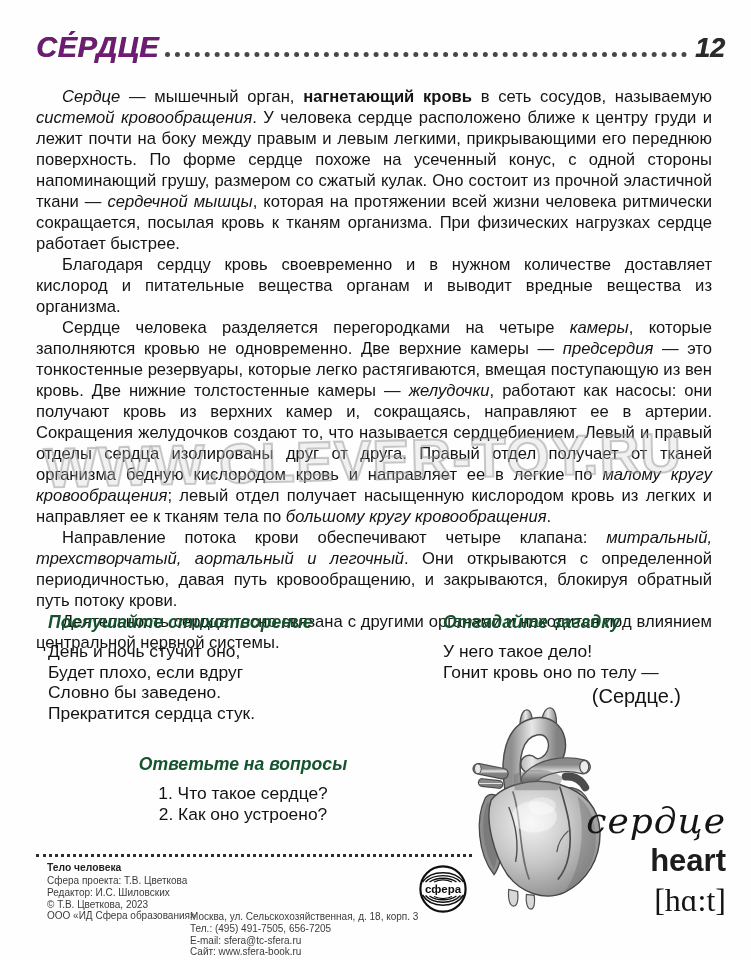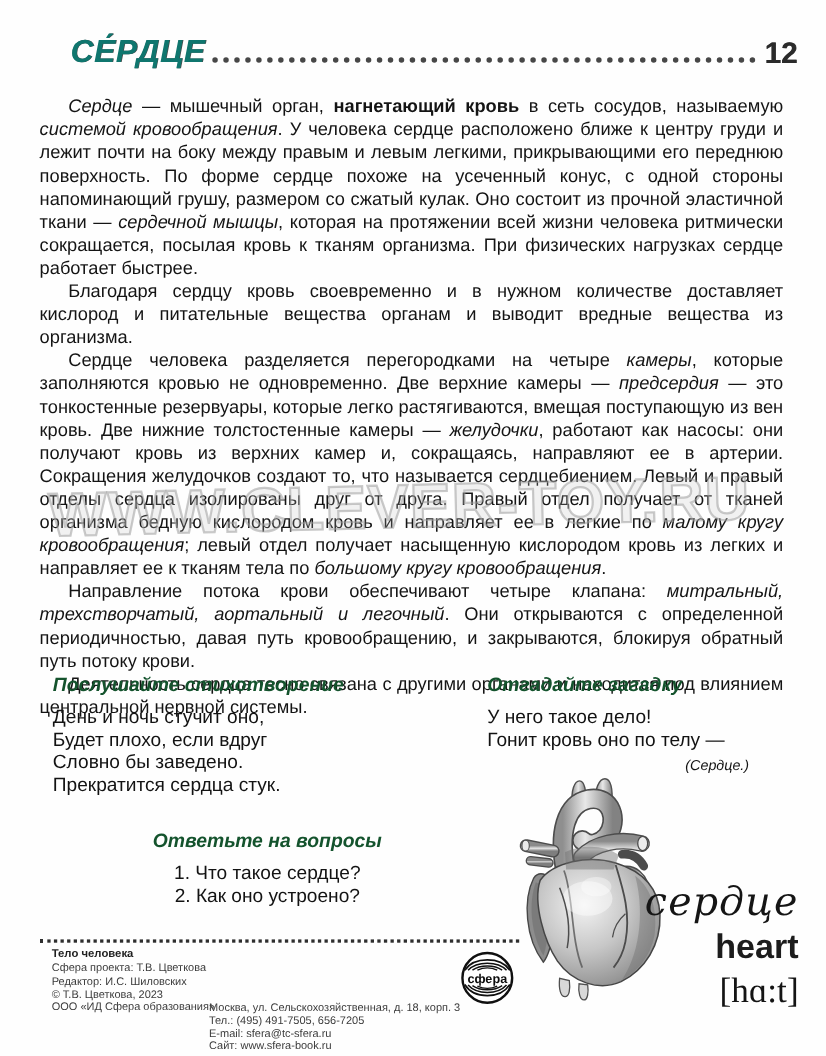--- a/index.html
+++ b/index.html
@@ -8,29 +8,28 @@
     background:#fefefe; overflow:hidden; color:#161616;
     font-family:"Liberation Sans", sans-serif;
   }
   
   .title-row{
     position:absolute; left:36px; right:26px; top:32px;
     display:flex; align-items:flex-end;
   }
   .title{
     font-style:italic; font-weight:bold; font-size:29px; line-height:30px;
-    letter-spacing:.5px; color:#0f766e; white-space:nowrap;
+    letter-spacing:.5px; color:#701a75; white-space:nowrap;
     text-shadow:.6px 0 0 #4a4a4a;
-    margin-left:28px;
   }
   .leader{
     flex:1; border-bottom:5px dotted #474747; margin:0 8px 5px 6px; height:0;
   }
   .pagenum{
-    font-weight:bold; font-size:27px; line-height:28px;
+    font-style:italic; font-weight:bold; font-size:27px; line-height:28px;
     color:#2b2b2b; text-shadow:.5px 0 0 #4a4a4a;
   }
   
   .article{
     position:absolute; left:36px; top:86px; width:676px;
     font-size:16.6px; line-height:21px; text-align:justify; color:#141414;
   }
   .para{ text-indent:26px; margin:0; }
   .it{ font-style:italic; }
   .bd{ font-weight:bold; }
@@ -47,22 +46,22 @@
   .section-heading{
     font-style:italic; font-weight:bold; font-size:17.6px; line-height:20px;
     margin:0 0 9px 0; color:#14532d;
   }
   .poem{ position:absolute; left:48px; top:612px; width:350px; }
   .riddle{ position:absolute; left:443px; top:612px; width:248px; }
   .questions{ position:absolute; left:48px; top:754px; width:390px;text-align:center; }
   .line{ font-size:17.4px; line-height:20.6px; color:#131313; }
   .q-item{ font-size:17.4px; line-height:20.6px; color:#131313; }
   .answer{
-    font-style:italic; text-align:right; padding-right:10px; margin-top:4px;
-    font-size:13px; line-height:20.6px; color:#131313;
+    text-align:right; padding-right:10px; margin-top:4px;
+    font-size:20px; line-height:20.6px; color:#131313;
   }
   
   .vocab{ position:absolute; right:25px; top:801px; width:160px; text-align:right; z-index:4;}
   .vocab .ru{
     font-family:"DejaVu Serif", serif; font-style:italic;
     font-size:36px; line-height:40px; color:#151515; letter-spacing:1px;
   }
   .vocab .en{ font-weight:bold; font-size:31px; line-height:39px; color:#1c1c1c; }
   .vocab .tr{ font-family:"Liberation Serif", serif; font-size:32px; line-height:41px; color:#141414; }
   

